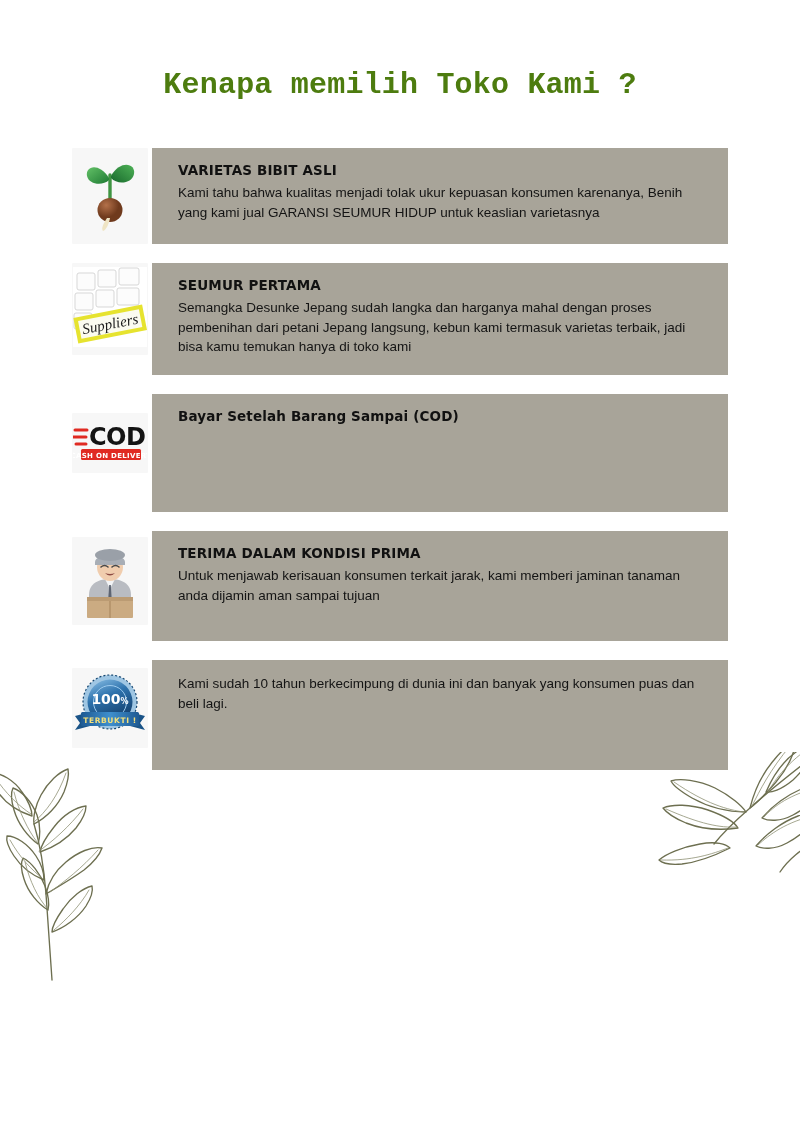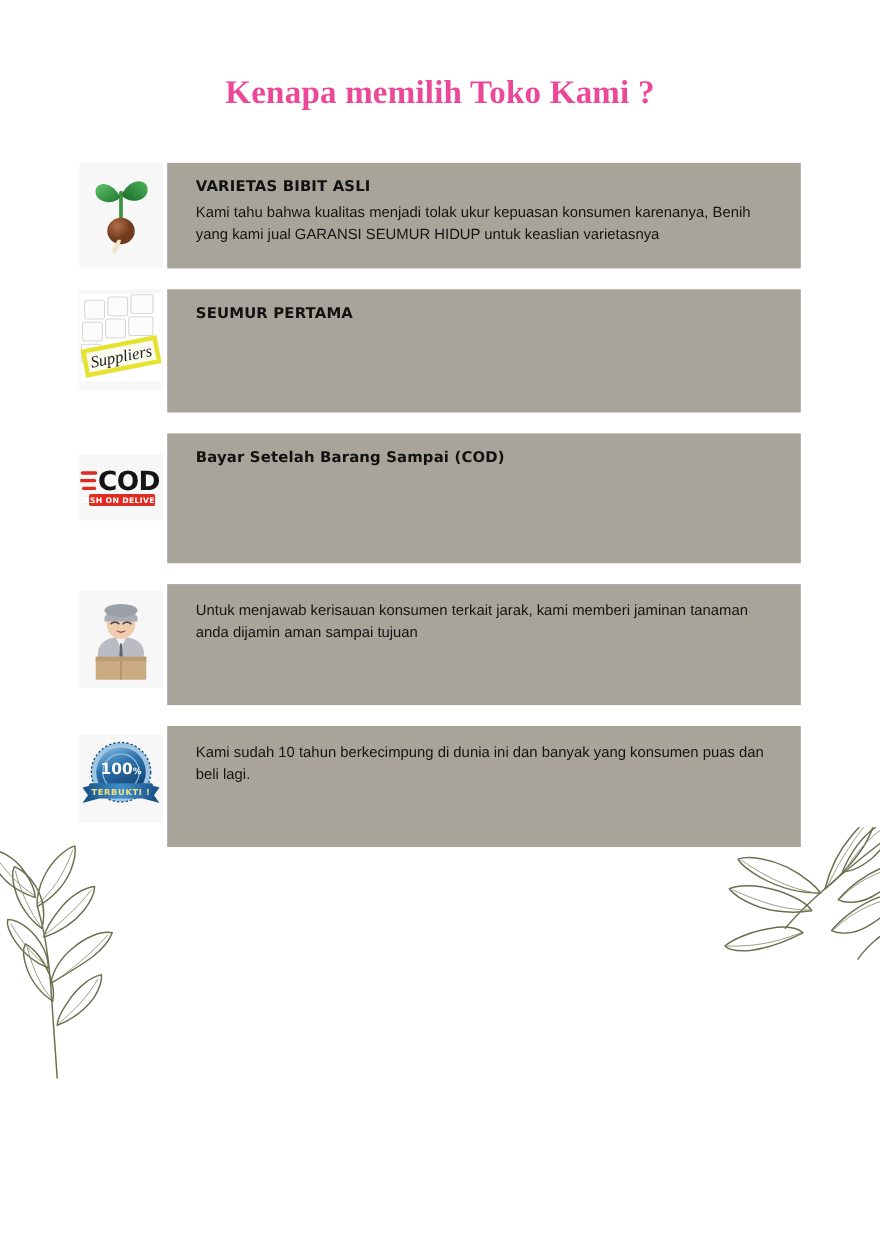--- a/index.html
+++ b/index.html
@@ -19,22 +19,22 @@
   
   .page-title {
     position: absolute;
     top: 68px;
     left: 0;
     width: 800px;
     text-align: center;
     font-size: 30px;
     font-weight: bold;
     letter-spacing: 0.2px;
-    color: #ec4899;
-    font-family: Liberation Serif, serif;
+    color: #4d7c0f;
+    font-family: Liberation Mono, monospace;
   }
 
   
   .features {
     position: absolute;
     top: 148px;
     left: 0;
     width: 800px;
   }
   .feature-row {
@@ -176,20 +176,21 @@
           <g transform="rotate(-11 37 56)">
             <rect x="2" y="44" width="70" height="26" fill="#e6e32f"></rect>
             <rect x="6" y="48" width="62" height="18" fill="#fbfbf0"></rect>
             <text x="37" y="62" text-anchor="middle" font-family="Liberation Serif, serif" font-size="15" fill="#1b1b1b" font-style="italic">Suppliers</text>
           </g>
         </svg>
       </span>
     </div>
     <div class="text-block tb-h112">
       <p class="feature-title">SEUMUR PERTAMA</p>
+      <p class="feature-desc">Semangka Desunke Jepang sudah langka dan harganya mahal dengan proses pembenihan dari petani Jepang langsung, kebun kami termasuk varietas terbaik, jadi bisa kamu temukan hanya di toko kami</p>
     </div>
   </div>
 
   <div class="feature-row">
     <div class="icon-panel h60">
       <span>
         <svg width="74" height="46" viewBox="0 0 74 46">
           <g stroke="#e02a22" stroke-width="3" stroke-linecap="round">
             <line x1="2" y1="12" x2="14" y2="12"></line>
             <line x1="0" y1="19" x2="13" y2="19"></line>
@@ -223,20 +224,21 @@
             <path d="M37 28 q3.5 -3 7 0"></path>
           </g>
           <path d="M30 34 q5 5 10 0 q-5 2 -10 0 Z" fill="#8c4a42"></path>
           <rect x="12" y="58" width="46" height="21" rx="1" fill="#cbab82"></rect>
           <rect x="12" y="58" width="46" height="4" fill="#bb9b73"></rect>
           <line x1="35" y1="62" x2="35" y2="79" stroke="#b08f66" stroke-width="1.4"></line>
         </svg>
       </span>
     </div>
     <div class="text-block tb-h110">
+      <p class="feature-title">TERIMA DALAM KONDISI PRIMA</p>
       <p class="feature-desc">Untuk menjawab kerisauan konsumen terkait jarak, kami memberi jaminan tanaman anda dijamin aman sampai tujuan</p>
     </div>
   </div>
 
   <div class="feature-row">
     <div class="icon-panel h80">
       <span>
         <svg width="74" height="72" viewBox="0 0 74 72">
           <defs>
             <linearGradient id="gBadge" x1="0" y1="0" x2="0.4" y2="1">

